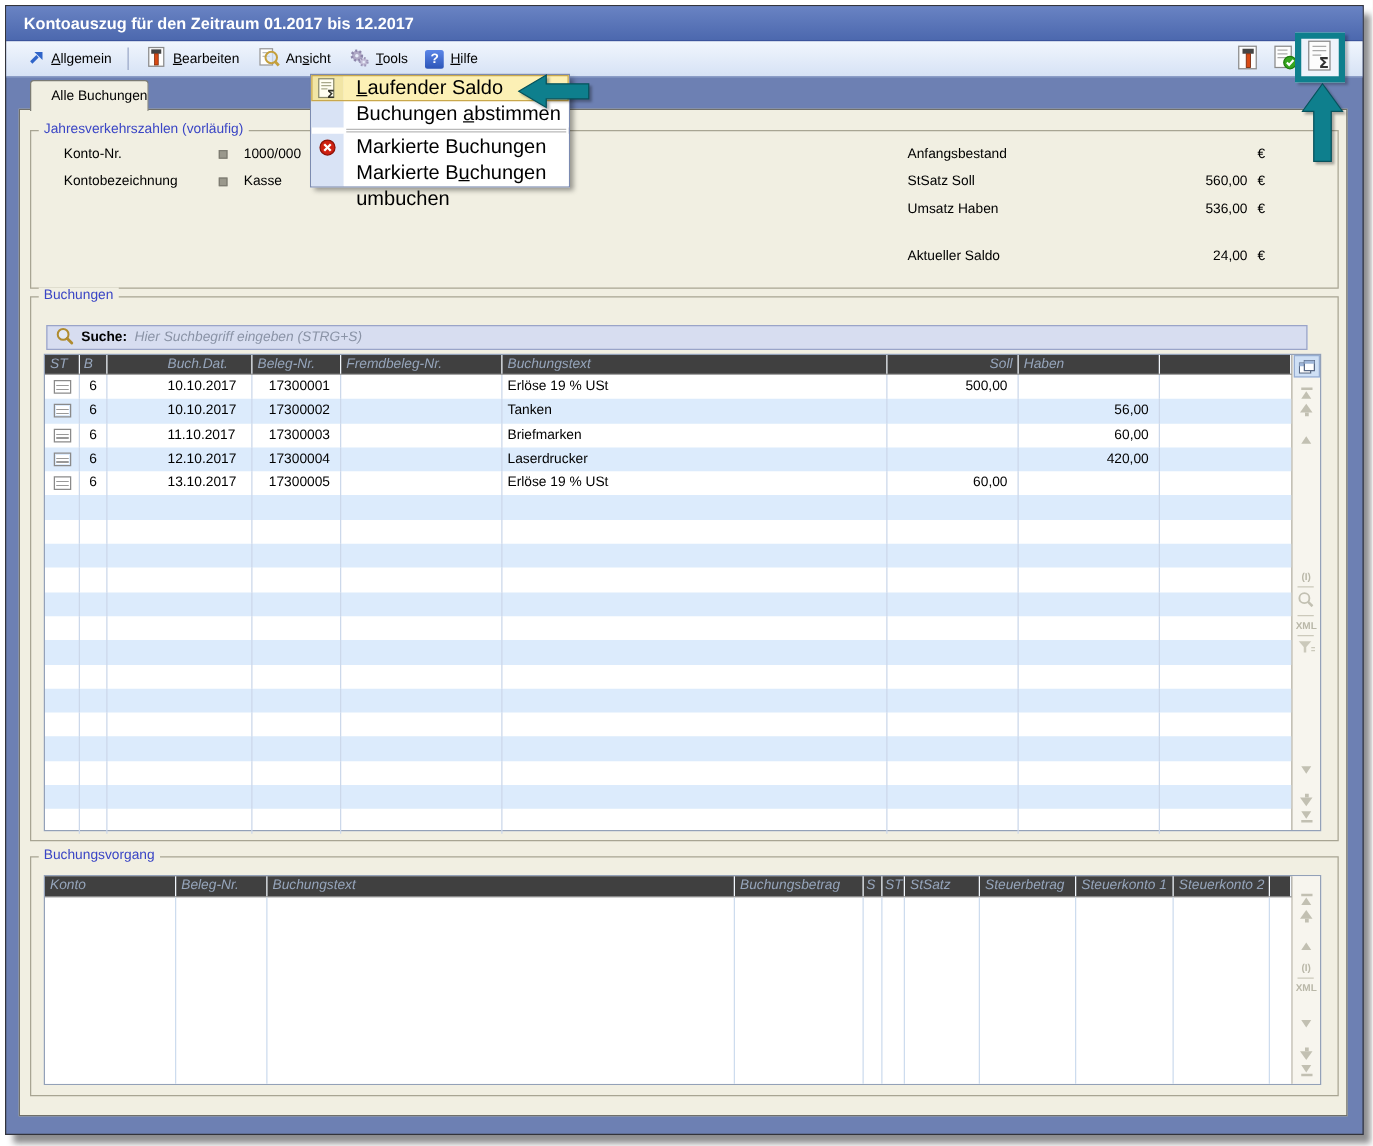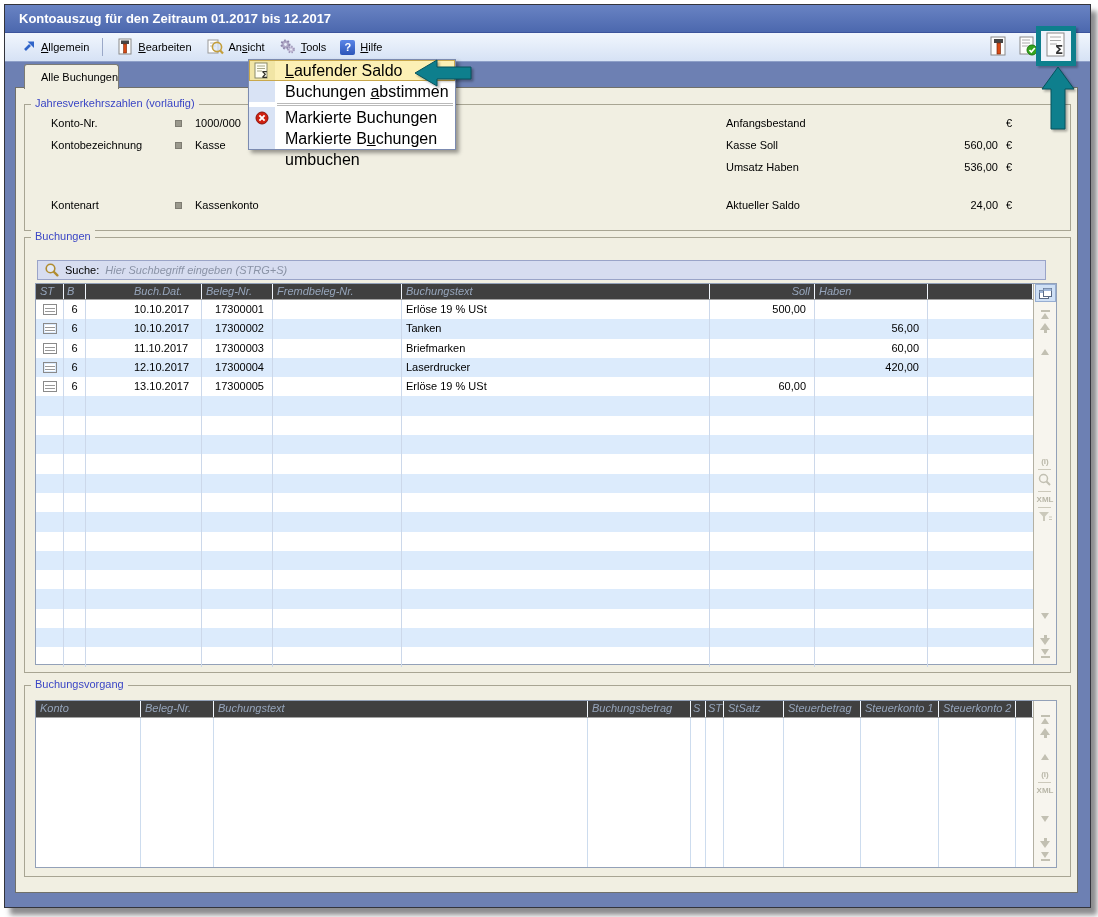--- a/index.html
+++ b/index.html
@@ -51,21 +51,21 @@
     border:1px solid #7e7c72;margin-right:0;}
   .kv-label{position:absolute;left:12px;top:0;}
   .rrow{position:absolute;height:16px;line-height:16px;}
   .rvalue{position:absolute;left:140px;width:132px;text-align:right;top:0;}
   .rcur{position:absolute;left:280px;top:0;}
 
   
   #searchbar{position:absolute;left:12px;top:22px;width:1009px;height:20px;
     background:#d7ddf0;border:1px solid #9aa4c8;box-sizing:border-box;
     display:flex;align-items:center;padding-left:6px;gap:6px;}
-  #searchbar .slabel{font-weight:normal;}
+  #searchbar .slabel{font-weight:bold;}
   #searchbar .sph{font-style:italic;color:#8a93a6;}
 
   
   .tablewrap{position:absolute;background:#fff;border:1px solid #93a1b8;
     box-sizing:border-box;display:flex;}
   #btable{left:10px;top:45px;width:1022px;height:382px;}
   #vtable{left:10px;top:14px;width:1022px;height:168px;}
   .grid{position:relative;width:997px;display:flex;flex-direction:column;}
   .thead{display:flex;height:15px;background:#404040;color:#96a5bb;
     border-bottom:1px solid #a3a3a3;flex:none;font-style:italic;}
@@ -227,33 +227,28 @@
       <div class="kv" style="left:14px;top:10px;width:500px;">
         <span class="kv-label">Konto-Nr.</span>
         <span style="position:absolute;left:136px;top:5px;" class="bullet"></span>
         <span style="position:absolute;left:156px;">1000/000</span>
       </div>
       <div class="kv" style="left:14px;top:32px;width:500px;">
         <span class="kv-label">Kontobezeichnung</span>
         <span style="position:absolute;left:136px;top:5px;" class="bullet"></span>
         <span style="position:absolute;left:156px;">Kasse</span>
       </div>
-      <div class="kv" style="left:14px;top:92px;width:500px;">
-        <span class="kv-label">Kontenart</span>
-        <span style="position:absolute;left:136px;top:5px;" class="bullet"></span>
-        <span style="position:absolute;left:156px;">Kassenkonto</span>
-      </div>
 
       <div class="rrow" style="left:701px;top:10px;width:320px;">
         <span>Anfangsbestand</span>
         <span class="rvalue"></span>
         <span class="rcur">€</span>
       </div>
       <div class="rrow" style="left:701px;top:32px;width:320px;">
-        <span>Kasse Soll</span>
+        <span>StSatz Soll</span>
         <span class="rvalue">560,00</span>
         <span class="rcur">€</span>
       </div>
       <div class="rrow" style="left:701px;top:54px;width:320px;">
         <span>Umsatz Haben</span>
         <span class="rvalue">536,00</span>
         <span class="rcur">€</span>
       </div>
       <div class="rrow" style="left:701px;top:92px;width:320px;">
         <span>Aktueller Saldo</span>

